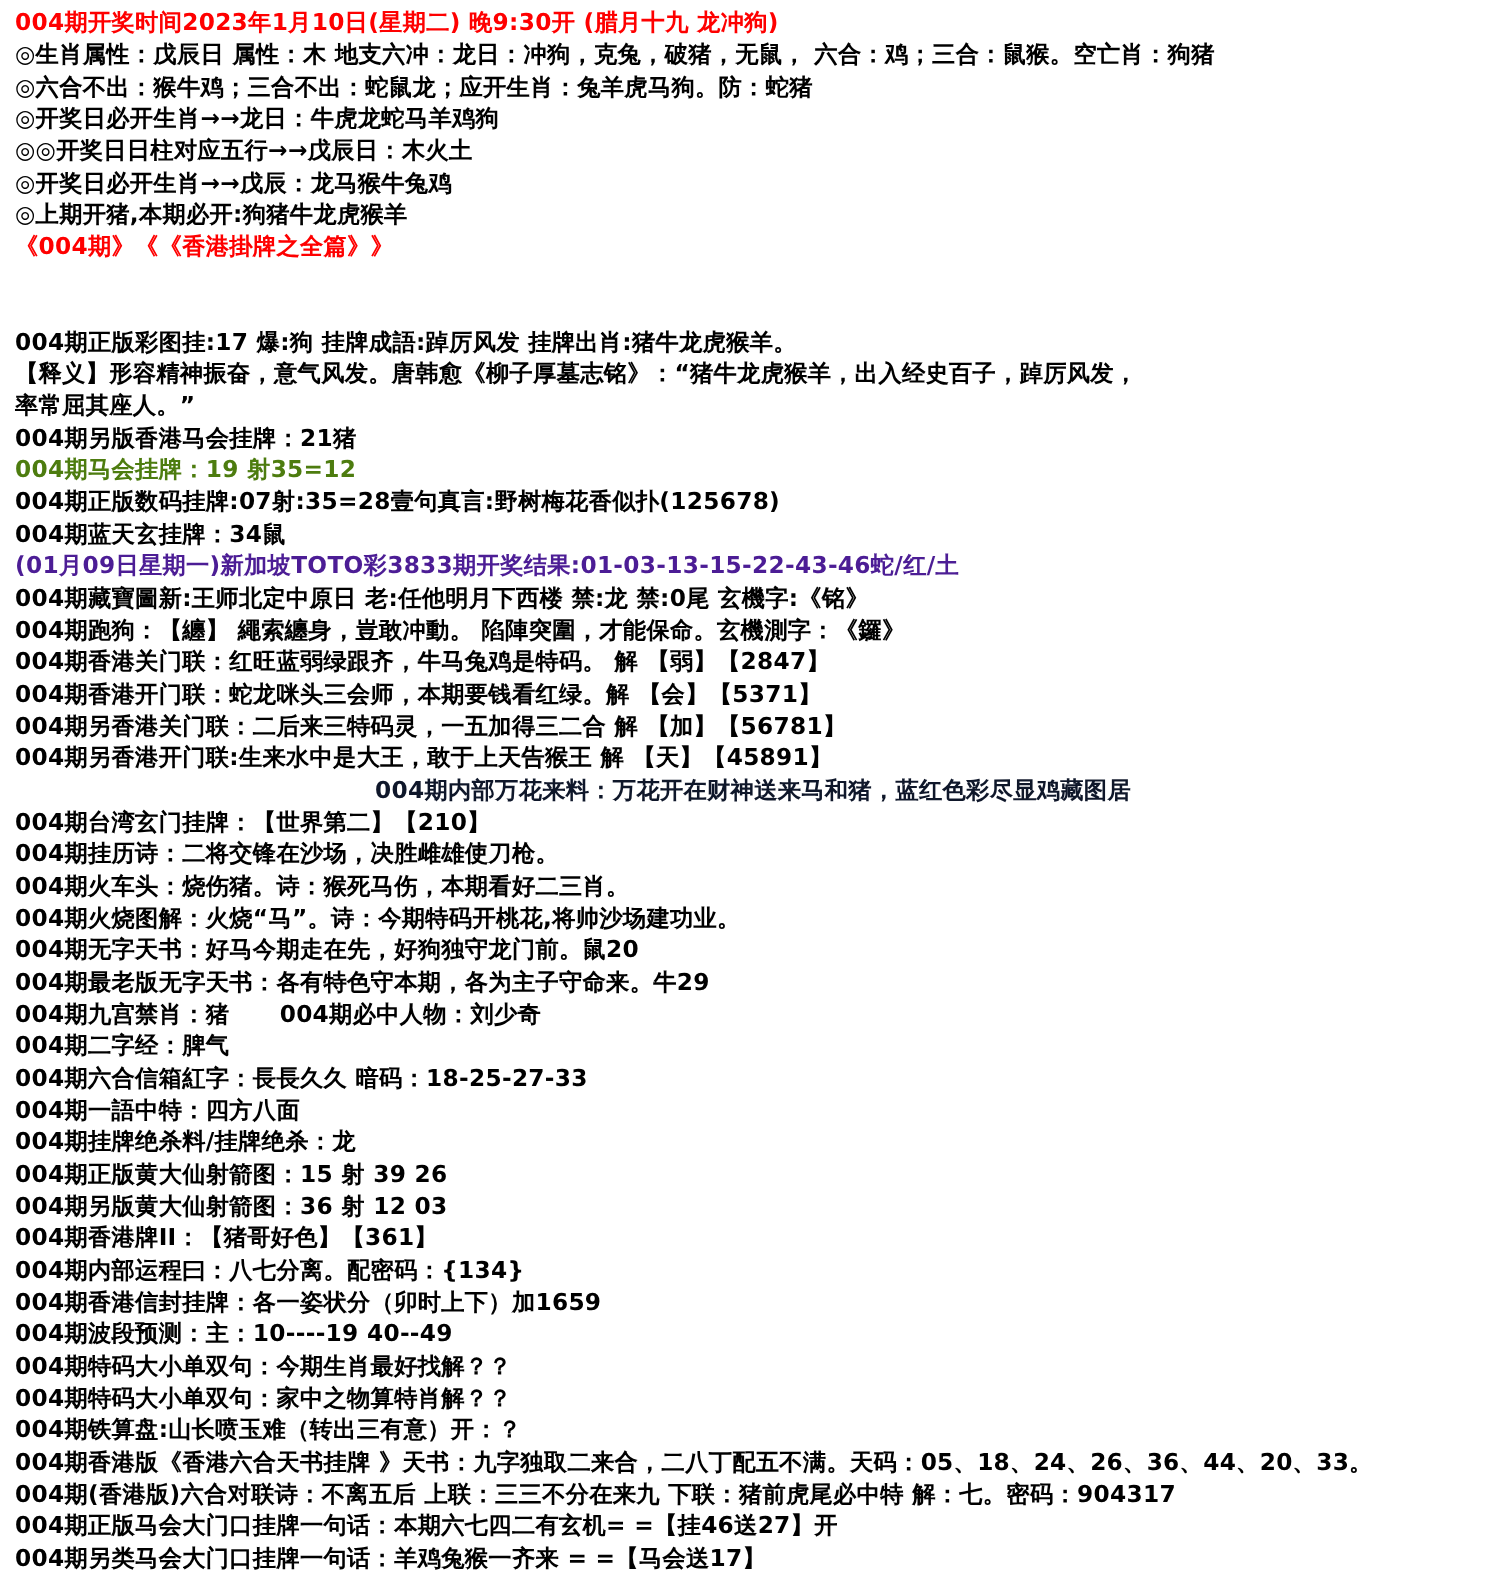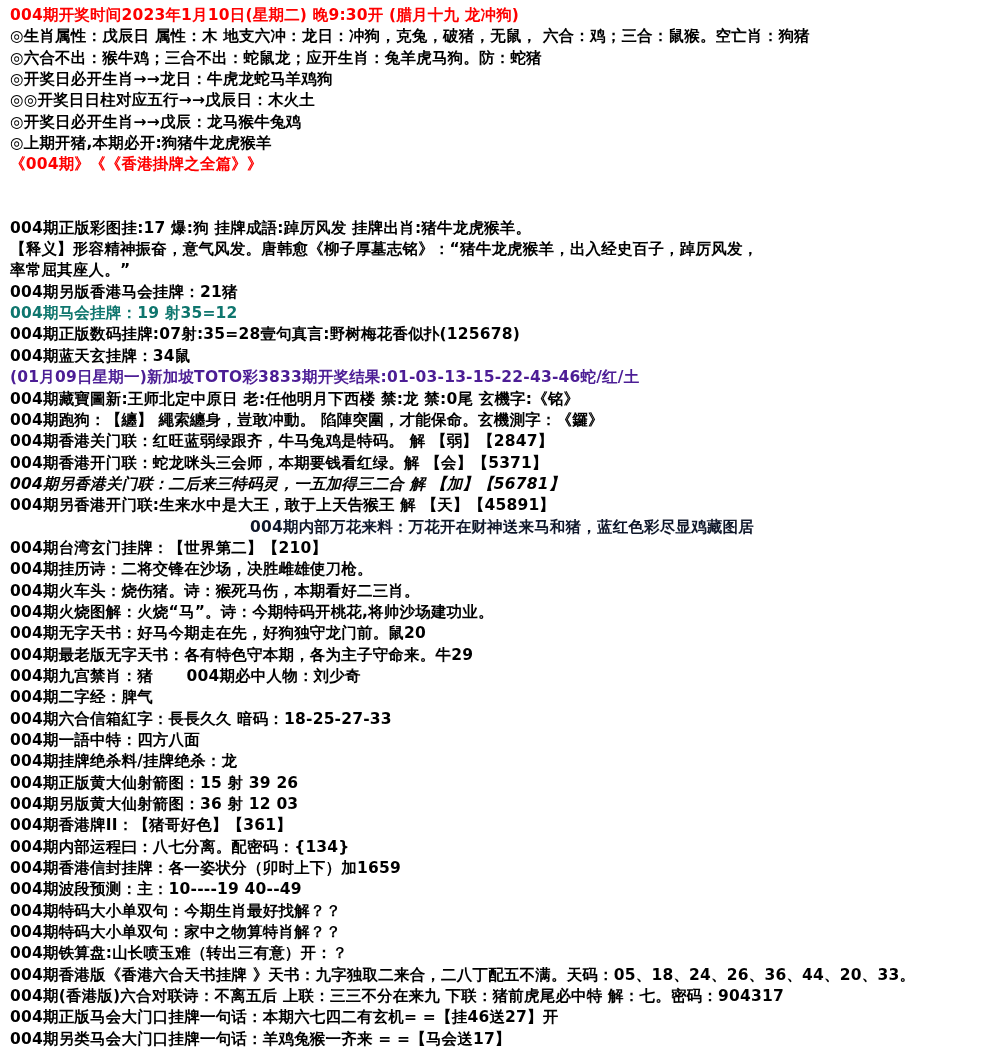--- a/index.html
+++ b/index.html
@@ -33,29 +33,29 @@
     <div class="line" style="color: rgb(0, 0, 0);">◎六合不出：猴牛鸡；三合不出：蛇鼠龙；应开生肖：兔羊虎马狗。防：蛇猪</div>
     <div class="line" style="color: rgb(0, 0, 0);">◎开奖日必开生肖→→龙日：牛虎龙蛇马羊鸡狗</div>
     <div class="line" style="color: rgb(0, 0, 0);">◎◎开奖日日柱对应五行→→戊辰日：木火土</div>
     <div class="line" style="color: rgb(0, 0, 0);">◎开奖日必开生肖→→戊辰：龙马猴牛兔鸡</div>
     <div class="line" style="color: rgb(0, 0, 0);">◎上期开猪,本期必开:狗猪牛龙虎猴羊</div>
     <div class="line" style="color: rgb(254, 0, 0);">《004期》《《香港掛牌之全篇》》</div>
     <div class="line" style="color: rgb(0, 0, 0); margin-top: 42px;">004期正版彩图挂:17 爆:狗 挂牌成語:踔厉风发 挂牌出肖:猪牛龙虎猴羊。</div>
     <div class="line" style="color: rgb(0, 0, 0);">【释义】形容精神振奋，意气风发。唐韩愈《柳子厚墓志铭》：“猪牛龙虎猴羊，出入经史百子，踔厉风发，</div>
     <div class="line" style="color: rgb(0, 0, 0);">率常屈其座人。”</div>
     <div class="line" style="color: rgb(0, 0, 0);">004期另版香港马会挂牌：21猪</div>
-    <div class="line" style="color: #0f766e;">004期马会挂牌：19 射35=12</div>
+    <div class="line" style="color: #4d7c0f;">004期马会挂牌：19 射35=12</div>
     <div class="line" style="color: rgb(0, 0, 0);">004期正版数码挂牌:07射:35=28壹句真言:野树梅花香似扑(125678)</div>
     <div class="line" style="color: rgb(0, 0, 0);">004期蓝天玄挂牌：34鼠</div>
     <div class="line" style="color: #4c1d95;">(01月09日星期一)新加坡TOTO彩3833期开奖结果:01-03-13-15-22-43-46蛇/红/土</div>
     <div class="line" style="color: rgb(0, 0, 0);">004期藏寶圖新:王师北定中原日 老:任他明月下西楼 禁:龙 禁:0尾 玄機字:《铭》</div>
     <div class="line" style="color: rgb(0, 0, 0);">004期跑狗：【纏】 繩索纏身，豈敢冲動。 陷陣突圍，才能保命。玄機測字：《鑼》</div>
     <div class="line" style="color: rgb(0, 0, 0);">004期香港关门联：红旺蓝弱绿跟齐，牛马兔鸡是特码。 解 【弱】【2847】</div>
     <div class="line" style="color: rgb(0, 0, 0);">004期香港开门联：蛇龙咪头三会师，本期要钱看红绿。解 【会】【5371】</div>
-    <div class="line" style="color: rgb(0, 0, 0); font-style: italic;">004期另香港关门联：二后来三特码灵，一五加得三二合 解 【加】【56781】</div>
+    <div class="line" style="color: rgb(0, 0, 0);">004期另香港关门联：二后来三特码灵，一五加得三二合 解 【加】【56781】</div>
     <div class="line" style="color: rgb(0, 0, 0);">004期另香港开门联:生来水中是大王，敢于上天告猴王 解 【天】【45891】</div>
     <div class="line" style="color: #0f172a; text-align: center;">004期内部万花来料：万花开在财神送来马和猪，蓝红色彩尽显鸡藏图居</div>
     <div class="line" style="color: rgb(0, 0, 0);">004期台湾玄门挂牌：【世界第二】【210】</div>
     <div class="line" style="color: rgb(0, 0, 0);">004期挂历诗：二将交锋在沙场，决胜雌雄使刀枪。</div>
     <div class="line" style="color: rgb(0, 0, 0);">004期火车头：烧伤猪。诗：猴死马伤，本期看好二三肖。</div>
     <div class="line" style="color: rgb(0, 0, 0);">004期火烧图解：火烧“马”。诗：今期特码开桃花,将帅沙场建功业。</div>
     <div class="line" style="color: rgb(0, 0, 0);">004期无字天书：好马今期走在先，好狗独守龙门前。鼠20</div>
     <div class="line" style="color: rgb(0, 0, 0);">004期最老版无字天书：各有特色守本期，各为主子守命来。牛29</div>
     <div class="line" style="color: rgb(0, 0, 0);">004期九宫禁肖：猪      004期必中人物：刘少奇</div>
     <div class="line" style="color: rgb(0, 0, 0);">004期二字经：脾气</div>

